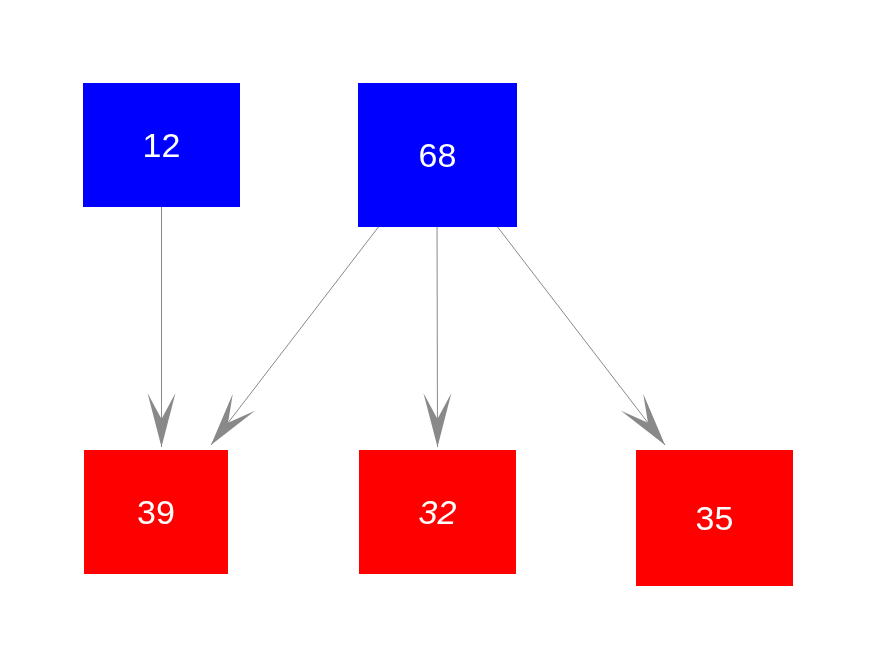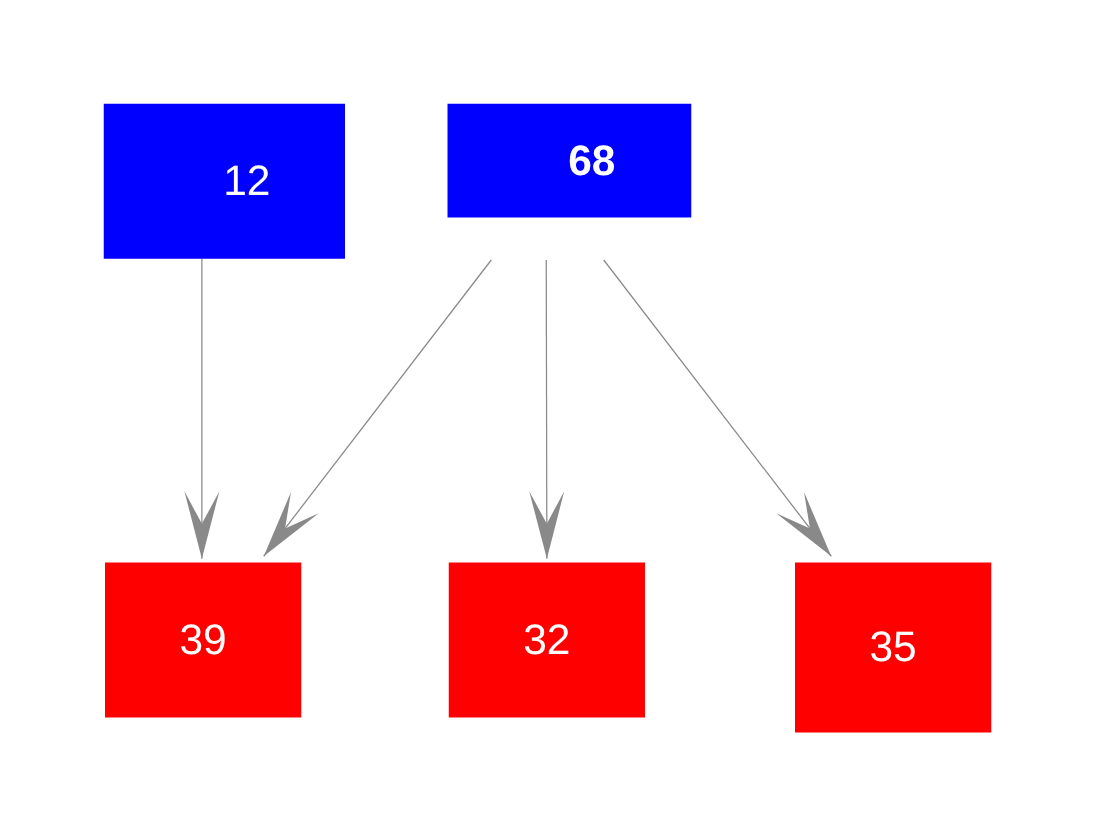--- a/index.html
+++ b/index.html
@@ -33,27 +33,27 @@
   .node {
     position: absolute;
     display: flex;
     align-items: center;
     justify-content: center;
     color: var(--node-text, #ffffff);
     font-size: 34px;
     line-height: 1;
     user-select: none;
   }
-  .node.parent { background: var(--parent-node, #0000ff); padding-left: 36px; }
+  .node.parent { background: var(--parent-node, #0000ff); }
   .node.child  { background: var(--child-node, #ff0000); }
 
   .n-12 { left: 83px;  top: 83px;  width: 157px; height: 124px; }
-  .n-68 { left: 358px; top: 83px;  width: 159px; height: 91px; font-weight: bold; }
-  .n-39 { left: 84px;  top: 450px; width: 157px; height: 124px; }
-  .n-32 { left: 359px; top: 450px; width: 157px; height: 124px; }
+  .n-68 { left: 358px; top: 83px;  width: 159px; height: 144px; }
+  .n-39 { left: 84px;  top: 450px; width: 144px; height: 124px; }
+  .n-32 { left: 359px; top: 450px; width: 157px; height: 124px; font-style: italic; }
   .n-35 { left: 636px; top: 450px; width: 157px; height: 136px; }
 </style>
 </head>
 <body>
 
 <div class="canvas">
 
   <svg class="edge-layer" width="875" height="656" viewBox="0 0 875 656" xmlns="http://www.w3.org/2000/svg">
     <defs>
       <marker id="arrowhead" markerUnits="userSpaceOnUse" markerWidth="62" markerHeight="34" refX="58" refY="17" orient="auto">

